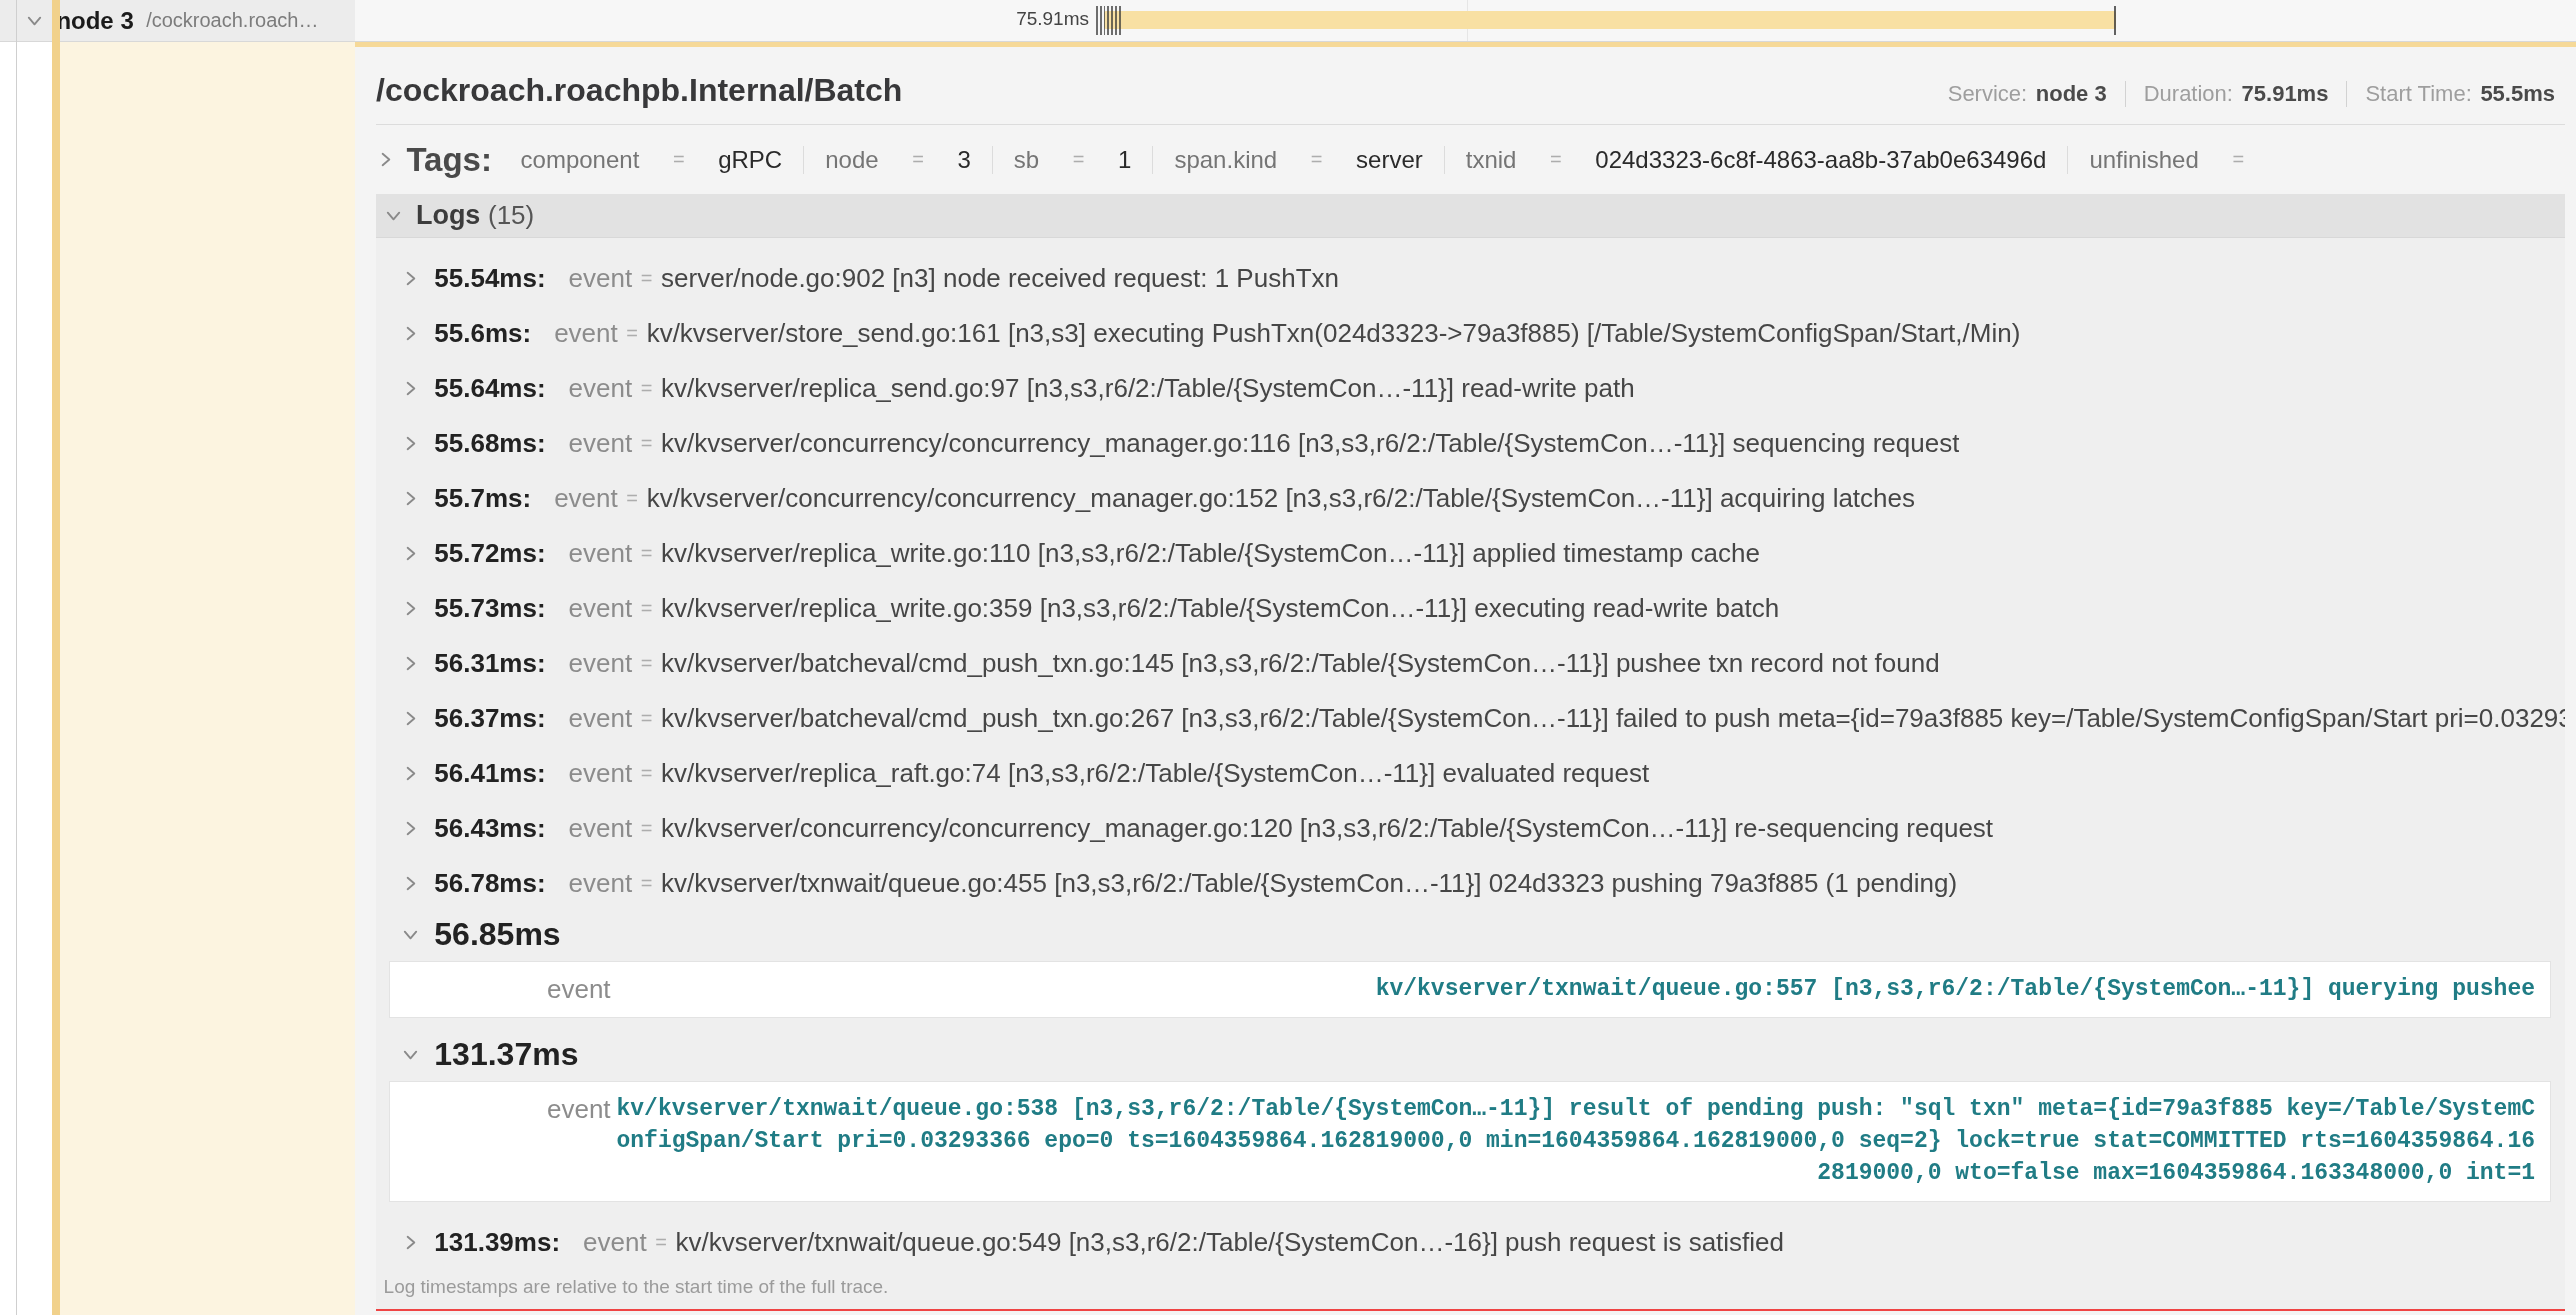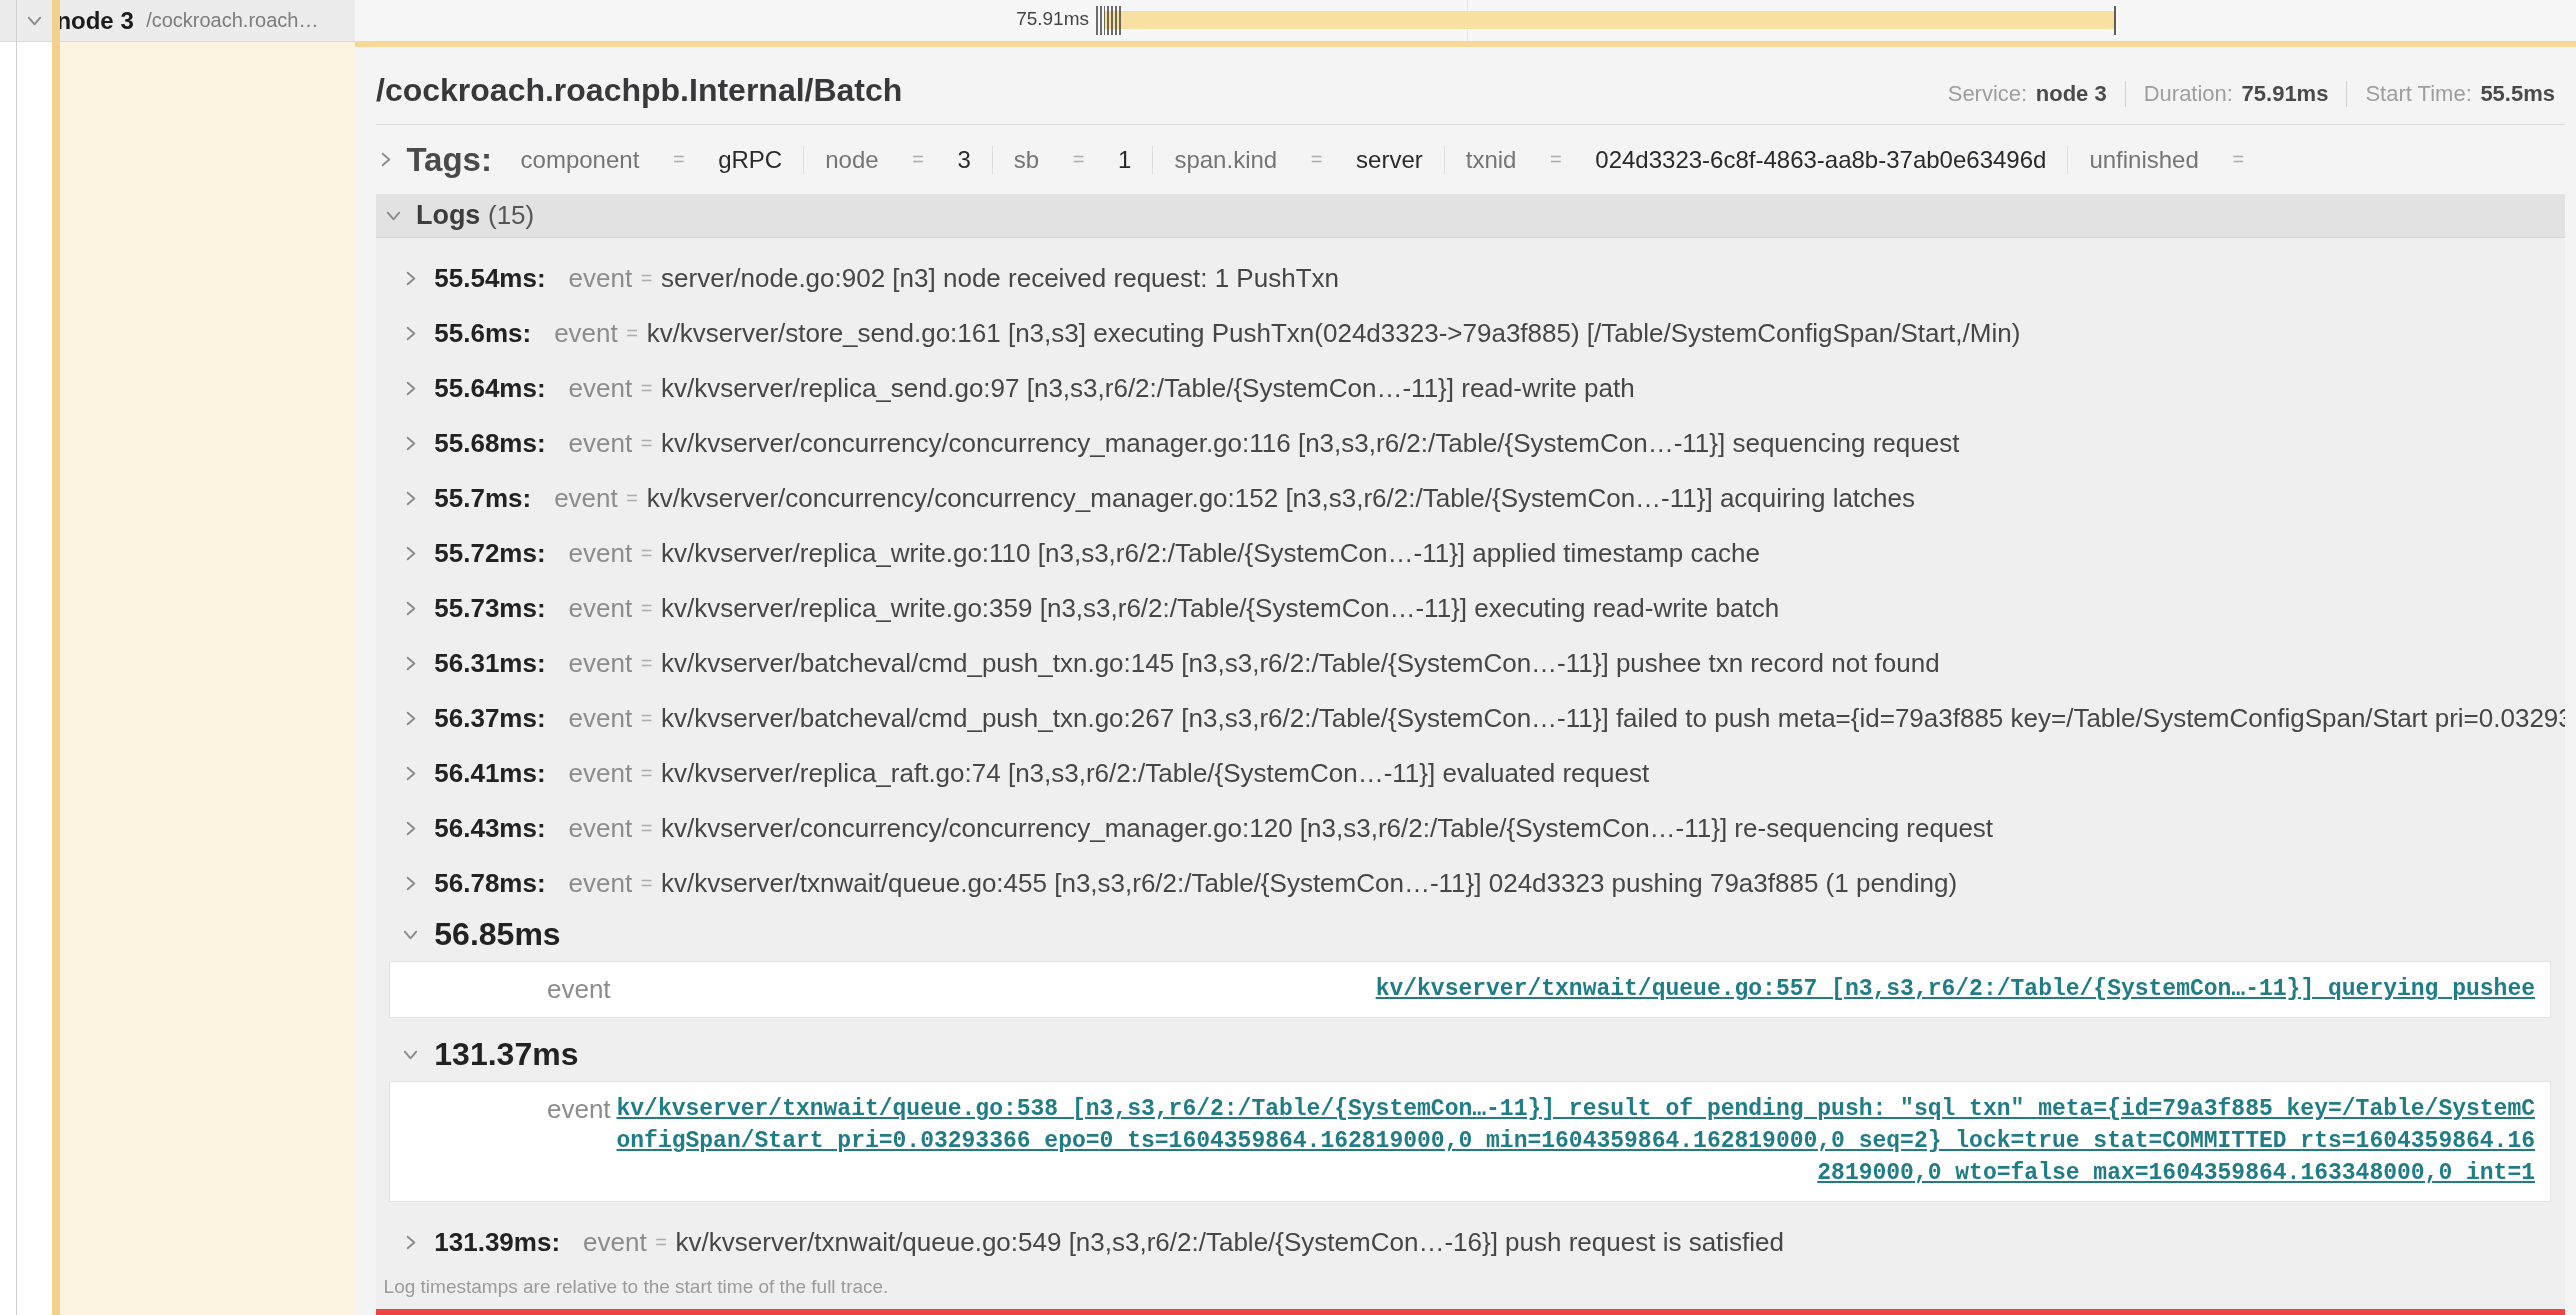--- a/index.html
+++ b/index.html
@@ -43,35 +43,35 @@
 
   .tags-row{display:flex;align-items:center;margin:14.3px 11.4px 0 21px;height:40px;}
   .tags-label{font-size:33px;font-weight:bold;color:#4a4a4a;margin-left:11.4px;}
   .tag-list{display:flex;align-items:center;margin-left:7.6px;}
   .tag{display:flex;align-items:center;padding:0 21px;font-size:24px;white-space:nowrap;gap:25px;}
   .tag + .tag{border-left:1px solid #dcdcdc;}
   .tag-k{color:#757575;}
   .tag-eq,.eq{color:#adadad;margin:0 8.6px;font-size:20px;}
   .tag-v{color:#2a2a2a;}
 
-  .logs{margin:14.3px 11.4px 0 21px;background:#efefef;border-bottom:6px solid #ef4444;}
+  .logs{margin:14.3px 11.4px 0 21px;background:#efefef;border-bottom:2px solid #ef4444;}
   .logs-header{height:43px;background:#e2e2e2;border-bottom:1px solid #d8d8d8;display:flex;align-items:center;padding-left:7.6px;}
   .logs-title{font-size:27px;font-weight:bold;color:#3c3c3c;margin-left:13.3px;}
   .logs-count{font-size:26px;color:#555;margin-left:7.6px;}
   .logs-body{padding-top:13.3px;text-align:right;}
   .log-row{height:55px;display:flex;align-items:center;padding-left:25px;overflow:hidden;white-space:nowrap;}
   .log-row .ts{font-size:26px;font-weight:bold;color:#222;margin-left:14.3px;}
   .log-row .k{font-size:26px;color:#8c8c8c;margin-left:23px;}
   .log-row .v{font-size:26px;color:#464646;overflow:hidden;}
   .log-group-header{height:46px;display:flex;align-items:center;padding-left:25px;}
   .log-group-header .ts{font-size:32px;font-weight:bold;color:#222;margin-left:14.3px;}
   .log-card{margin:3.8px 13.3px 13.3px 13.3px;background:#fff;border:1px solid #e3e3e3;display:flex;padding:11.4px 15.3px;}
   .card-key{width:205px;flex:none;font-size:26px;color:#8c8c8c;padding-top:1px;}
   .card-val{flex:1;font-family:"Liberation Mono","DejaVu Sans Mono",monospace;font-size:23px;line-height:32px;
-            word-break:break-all;white-space:pre-wrap;font-weight:bold;text-decoration:underline;}
+            word-break:break-all;white-space:pre-wrap;font-weight:bold;}
   .logs-footer{font-size:19px;color:#9b9b9b;padding:5.7px 0 11.4px 7.6px;}
 </style>
 </head>
 <body>
 
 <div id="app">
 
   <div class="indent-guide"></div>
 
   <div id="top-row">

